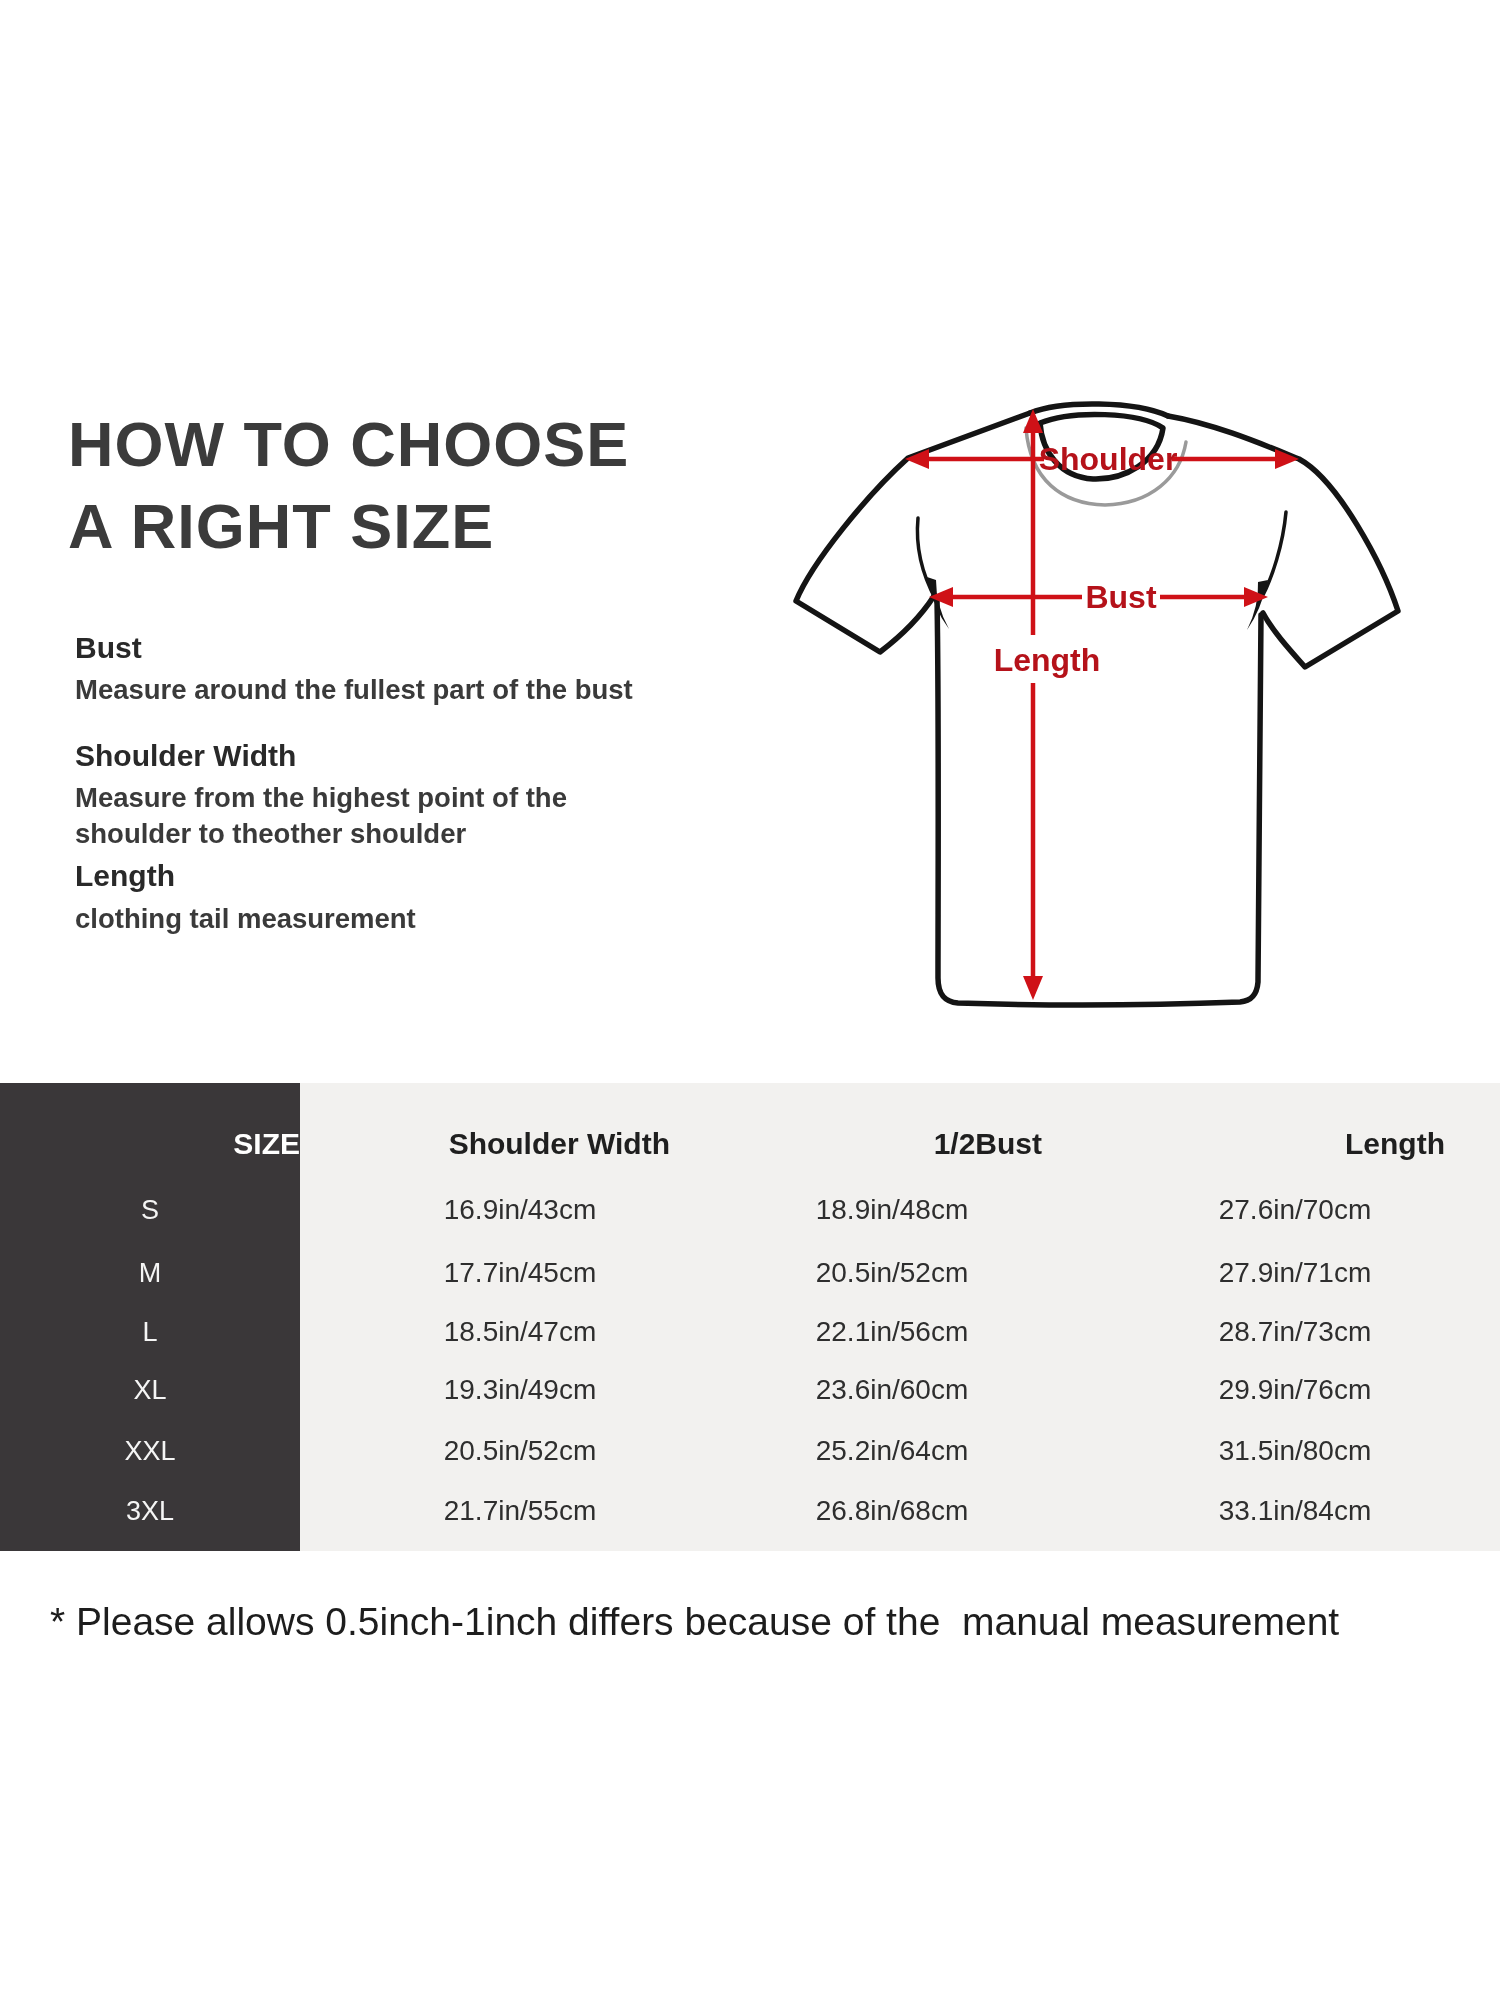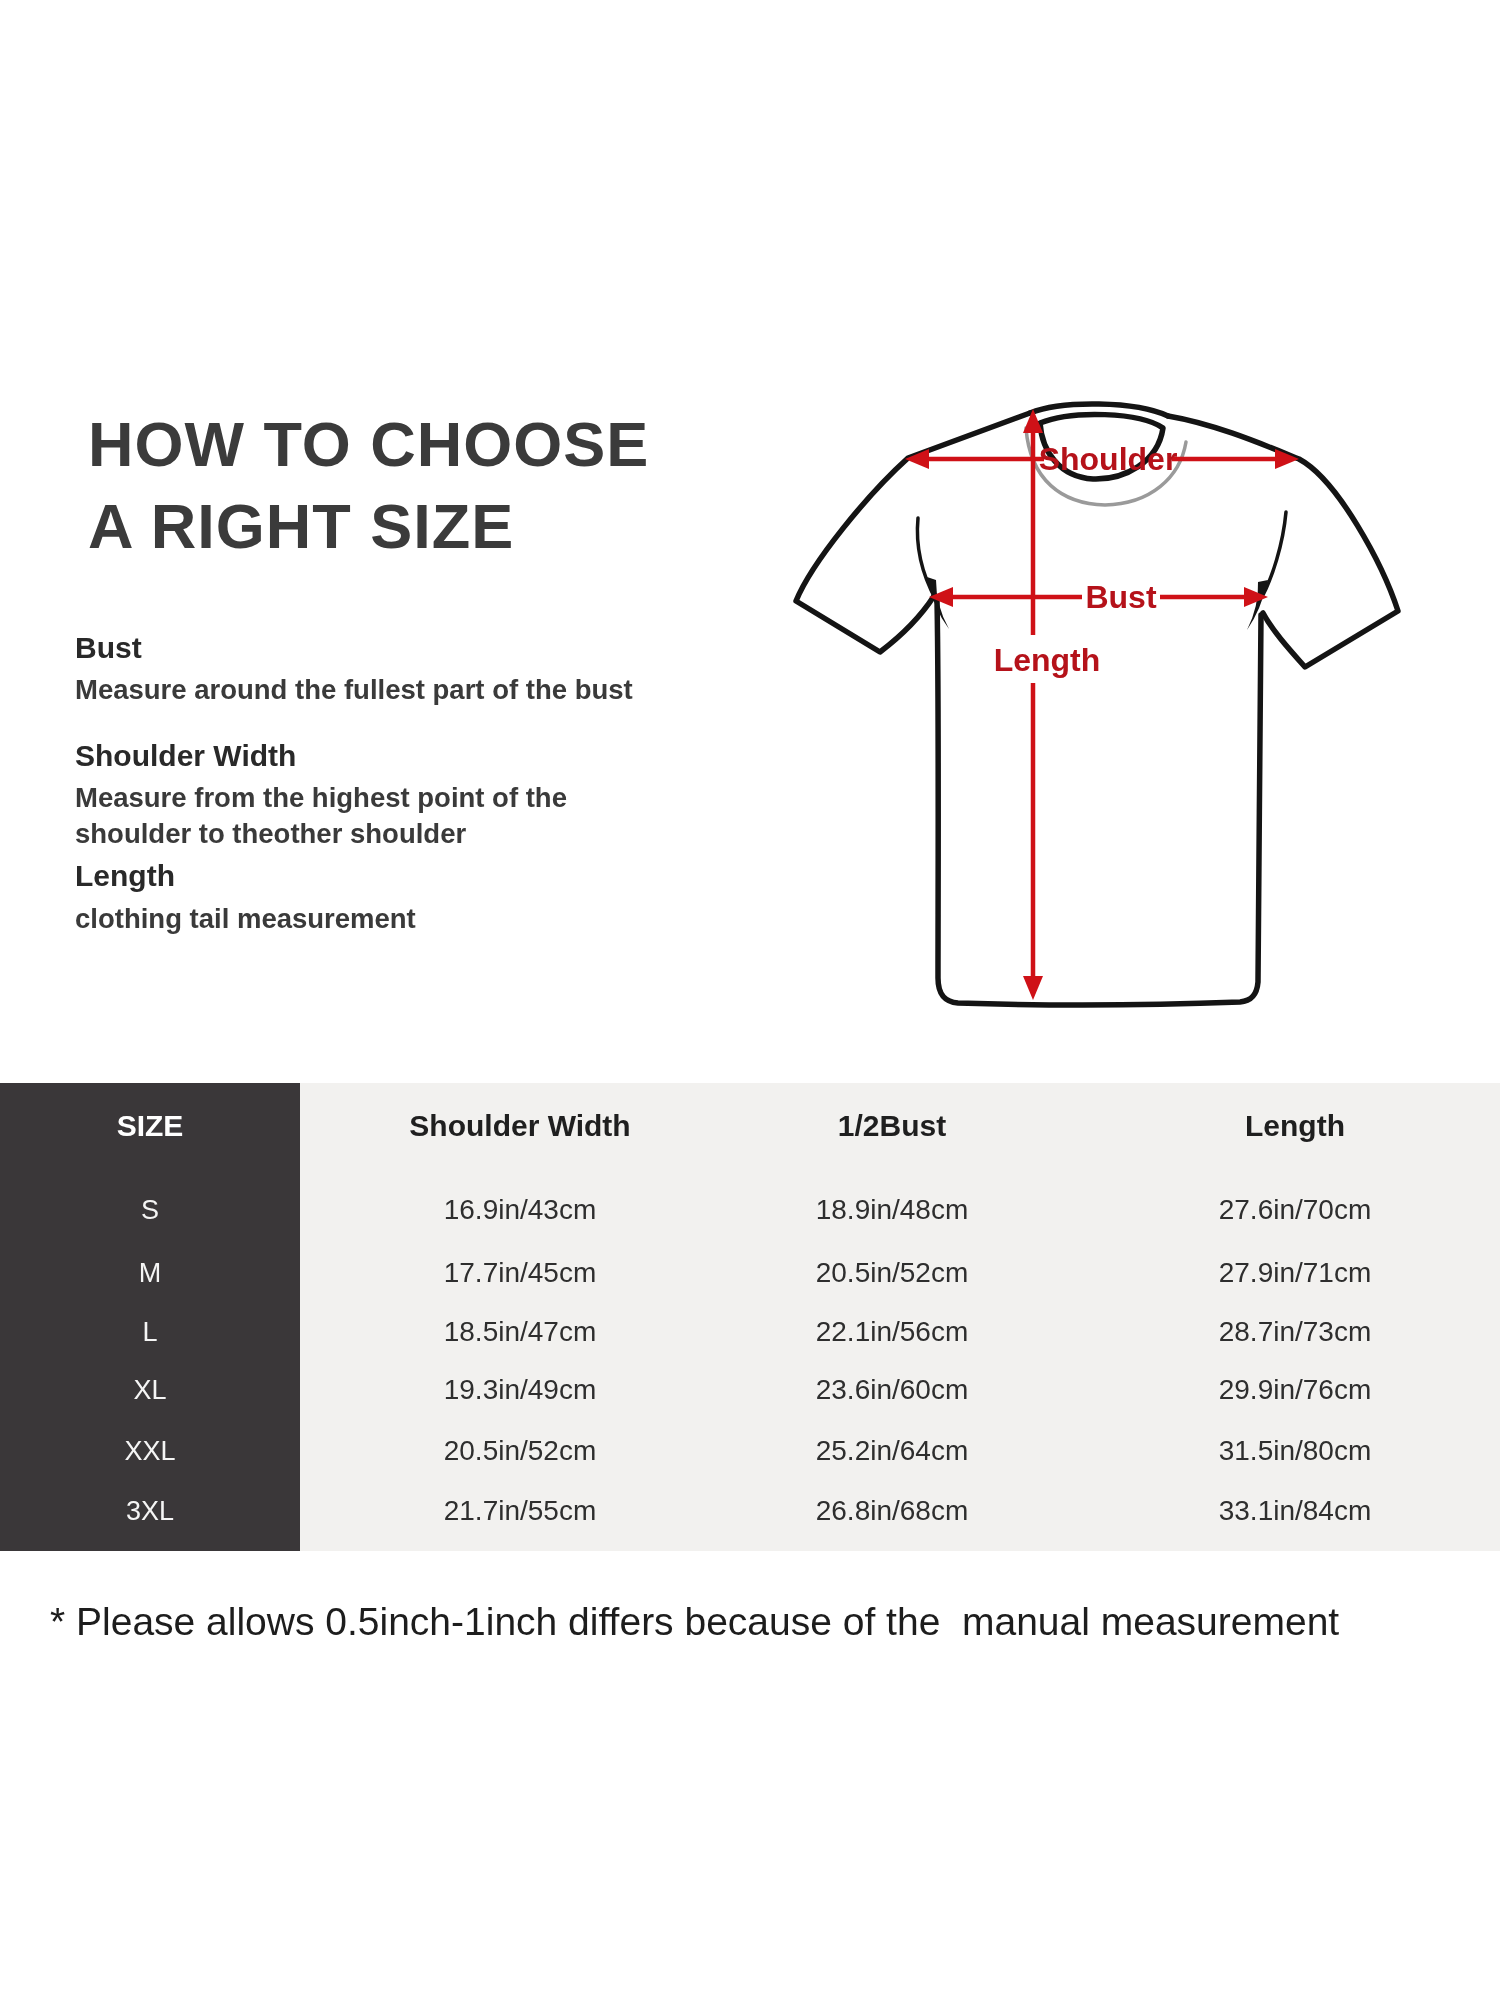--- a/index.html
+++ b/index.html
@@ -3,21 +3,21 @@
 <meta charset="utf-8">
 <style>
   html,body{margin:0;padding:0;background:#ffffff;}
   .page{
     position:relative;width:1500px;height:2000px;background:#ffffff;overflow:hidden;
     font-family:"Liberation Sans","DejaVu Sans",sans-serif;
   }
   .abs{position:absolute;}
   
   .main-title{
-    left:88px;top:403px;
+    left:68px;top:403px;
     font-size:63px;font-weight:700;color:#3b3b3b;line-height:82px;letter-spacing:1px;
   }
   
   .instr-h{left:75px;font-size:30px;font-weight:700;color:#292929;line-height:36px;}
   .instr-p{left:75px;font-size:27.5px;font-weight:700;color:#3a3a3a;line-height:36px;}
   .h-bust{top:630px;}   .p-bust{top:672px;}
   .h-shoulder{top:738px;} .p-shoulder{top:780px;}
   .h-length{top:858px;}  .p-length{top:901px;}
   
   .diagram{left:600px;top:300px;width:820px;height:730px;}
@@ -27,21 +27,21 @@
   .size-col{position:absolute;left:0;top:0;width:300px;height:468px;background:#3a3739;}
   .cell{position:absolute;width:300px;text-align:center;line-height:42px;}
   .col-size{left:0;}
   .col-shoulder{left:370px;}
   .col-bust{left:742px;}
   .col-length{left:1145px;}
   .th{font-size:30px;font-weight:700;color:#1f1f1f;}
   .th-size{color:#ffffff;}
   .td{font-size:28px;font-weight:400;color:#2e2e2e;}
   .td-size{color:#f5f5f5;font-size:27px;}
-  .r-head{top:22px;}
+  .r-head{top:40px;text-align:right;}
   .r0{top:106px;} .r1{top:169px;} .r2{top:228px;} .r3{top:286px;} .r4{top:347px;} .r5{top:407px;}
   
   .footnote{left:50px;top:1600px;font-size:39px;color:#1d1d1d;white-space:pre;}
 </style>
 </head>
 <body>
 
 <div class="page">
 
   <div class="abs main-title">

